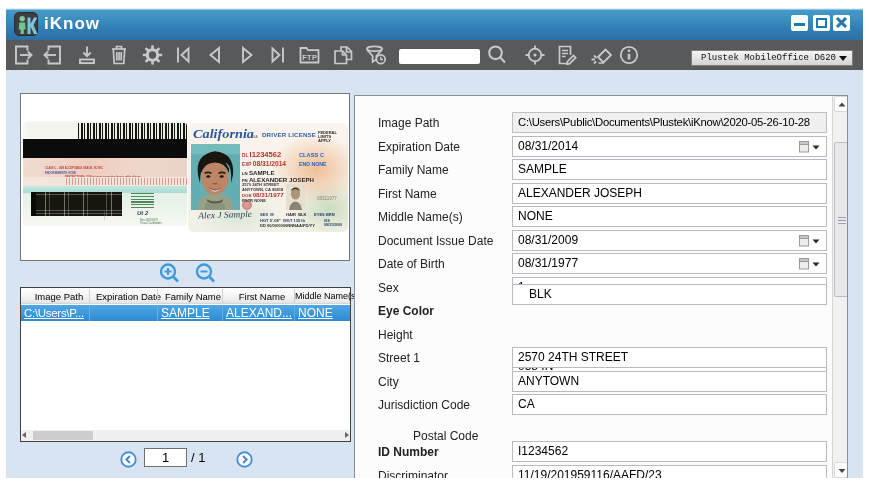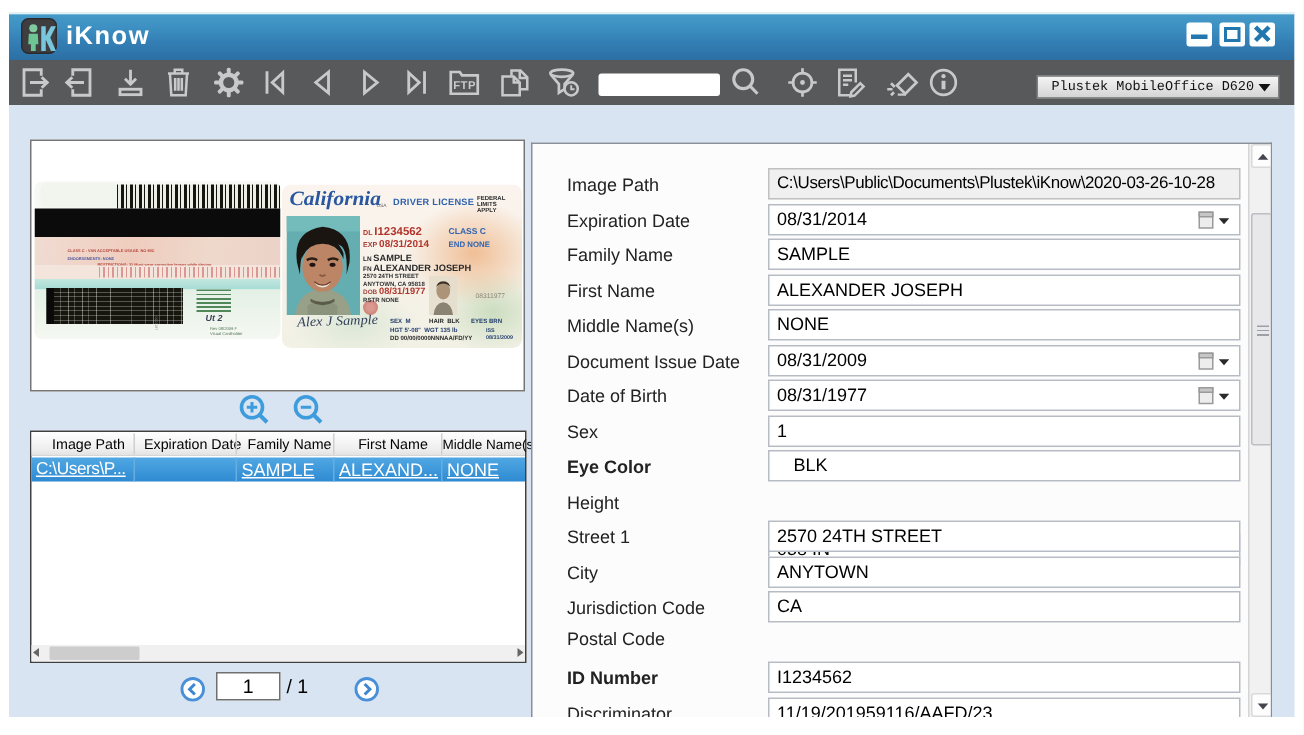--- a/index.html
+++ b/index.html
@@ -308,21 +308,21 @@
   </svg>
   <div id="pageinput">1</div>
   <div id="pageof">/ 1</div>
   <svg class="a" style="left:230px;top:443px;" width="17" height="17" viewBox="0 0 17 17">
     <circle cx="8.5" cy="8.5" r="7.2" fill="#fff" stroke="#4A90D9" stroke-width="1.9"></circle>
     <path d="M7.1 5 L10.6 8.5 L7.1 12" fill="none" stroke="#3F87D2" stroke-width="2"></path>
   </svg>
 
   <div id="rpanel">
     <div class="lbl" style="top:20px;">Image Path</div>
-    <div class="inp gray" style="top:16px;font-size:11.3px;letter-spacing:-0.25px;">C:\Users\Public\Documents\Plustek\iKnow\2020-03-26-10-28</div>
+    <div class="inp gray" style="top:16px;font-size:11.3px;letter-spacing:-0.25px;">C:\Users\Public\Documents\Plustek\iKnow\2020-05-26-10-28</div>
     <div class="lbl" style="top:43.5px;">Expiration Date</div>
     <div class="inp" style="top:39.5px;">08/31/2014<span class="dateic"><svg width="26" height="14" viewBox="0 0 26 14">
             <rect x="3.5" y="1.5" width="9" height="10.5" fill="#EDEDED" stroke="#9A9A9A"></rect>
             <rect x="3.5" y="1.5" width="9" height="3" fill="#C6C6C6" stroke="#9A9A9A"></rect>
             <path d="M16.5 5.5 L23.5 5.5 L20 9.5 Z" fill="#2A2A2A"></path>
           </svg></span></div>
     <div class="lbl" style="top:67px;">Family Name</div>
     <div class="inp" style="top:63px;">SAMPLE</div>
     <div class="lbl" style="top:90.5px;">First Name</div>
     <div class="inp" style="top:86.5px;">ALEXANDER JOSEPH</div>
@@ -336,30 +336,30 @@
           </svg></span></div>
     <div class="lbl" style="top:161px;">Date of Birth</div>
     <div class="inp" style="top:157px;">08/31/1977<span class="dateic"><svg width="26" height="14" viewBox="0 0 26 14">
             <rect x="3.5" y="1.5" width="9" height="10.5" fill="#EDEDED" stroke="#9A9A9A"></rect>
             <rect x="3.5" y="1.5" width="9" height="3" fill="#C6C6C6" stroke="#9A9A9A"></rect>
             <path d="M16.5 5.5 L23.5 5.5 L20 9.5 Z" fill="#2A2A2A"></path>
           </svg></span></div>
     <div class="lbl" style="top:184.5px;">Sex</div>
     <div class="inp" style="top:180.5px;">1</div>
     <div class="lbl" style="top:208px;font-weight:bold;">Eye Color</div>
-    <div class="inp" style="top:204px;padding-left:16px;">BLK</div>
+    <div class="inp" style="top:188px;padding-left:16px;">BLK</div>
     <div class="lbl" style="top:231.5px;">Height</div>
     <div class="inp" style="top:227.5px;margin-top:32px;">058 IN</div>
     <div class="lbl" style="top:255px;">Street 1</div>
     <div class="inp" style="top:251px;">2570 24TH STREET</div>
     <div class="lbl" style="top:278.5px;">City</div>
     <div class="inp" style="top:274.5px;">ANYTOWN</div>
     <div class="lbl" style="top:302px;">Jurisdiction Code</div>
     <div class="inp" style="top:298px;">CA</div>
-    <div class="lbl" style="top:323px;">Postal Code</div>
+    <div class="lbl" style="top:333px;margin-left:35px;">Postal Code</div>
     <div class="lbl" style="top:349px;font-weight:bold;">ID Number</div>
     <div class="inp" style="top:345px;">I1234562</div>
     <div class="lbl" style="top:372.5px;">Discriminator</div>
     <div class="inp" style="top:368.5px;">11/19/201959116/AAFD/23</div>
     <div id="vscroll">
       <div class="varrow" style="top:0px;"><svg width="14" height="16">
             <path d="M3.5 9.5 L7 5.5 L10.5 9.5 Z" fill="#43464D"></path>
           </svg></div>
       <div class="varrow" style="top:366px;"><svg width="14" height="16">
             <path d="M3.5 6 L7 10 L10.5 6 Z" fill="#43464D"></path>

